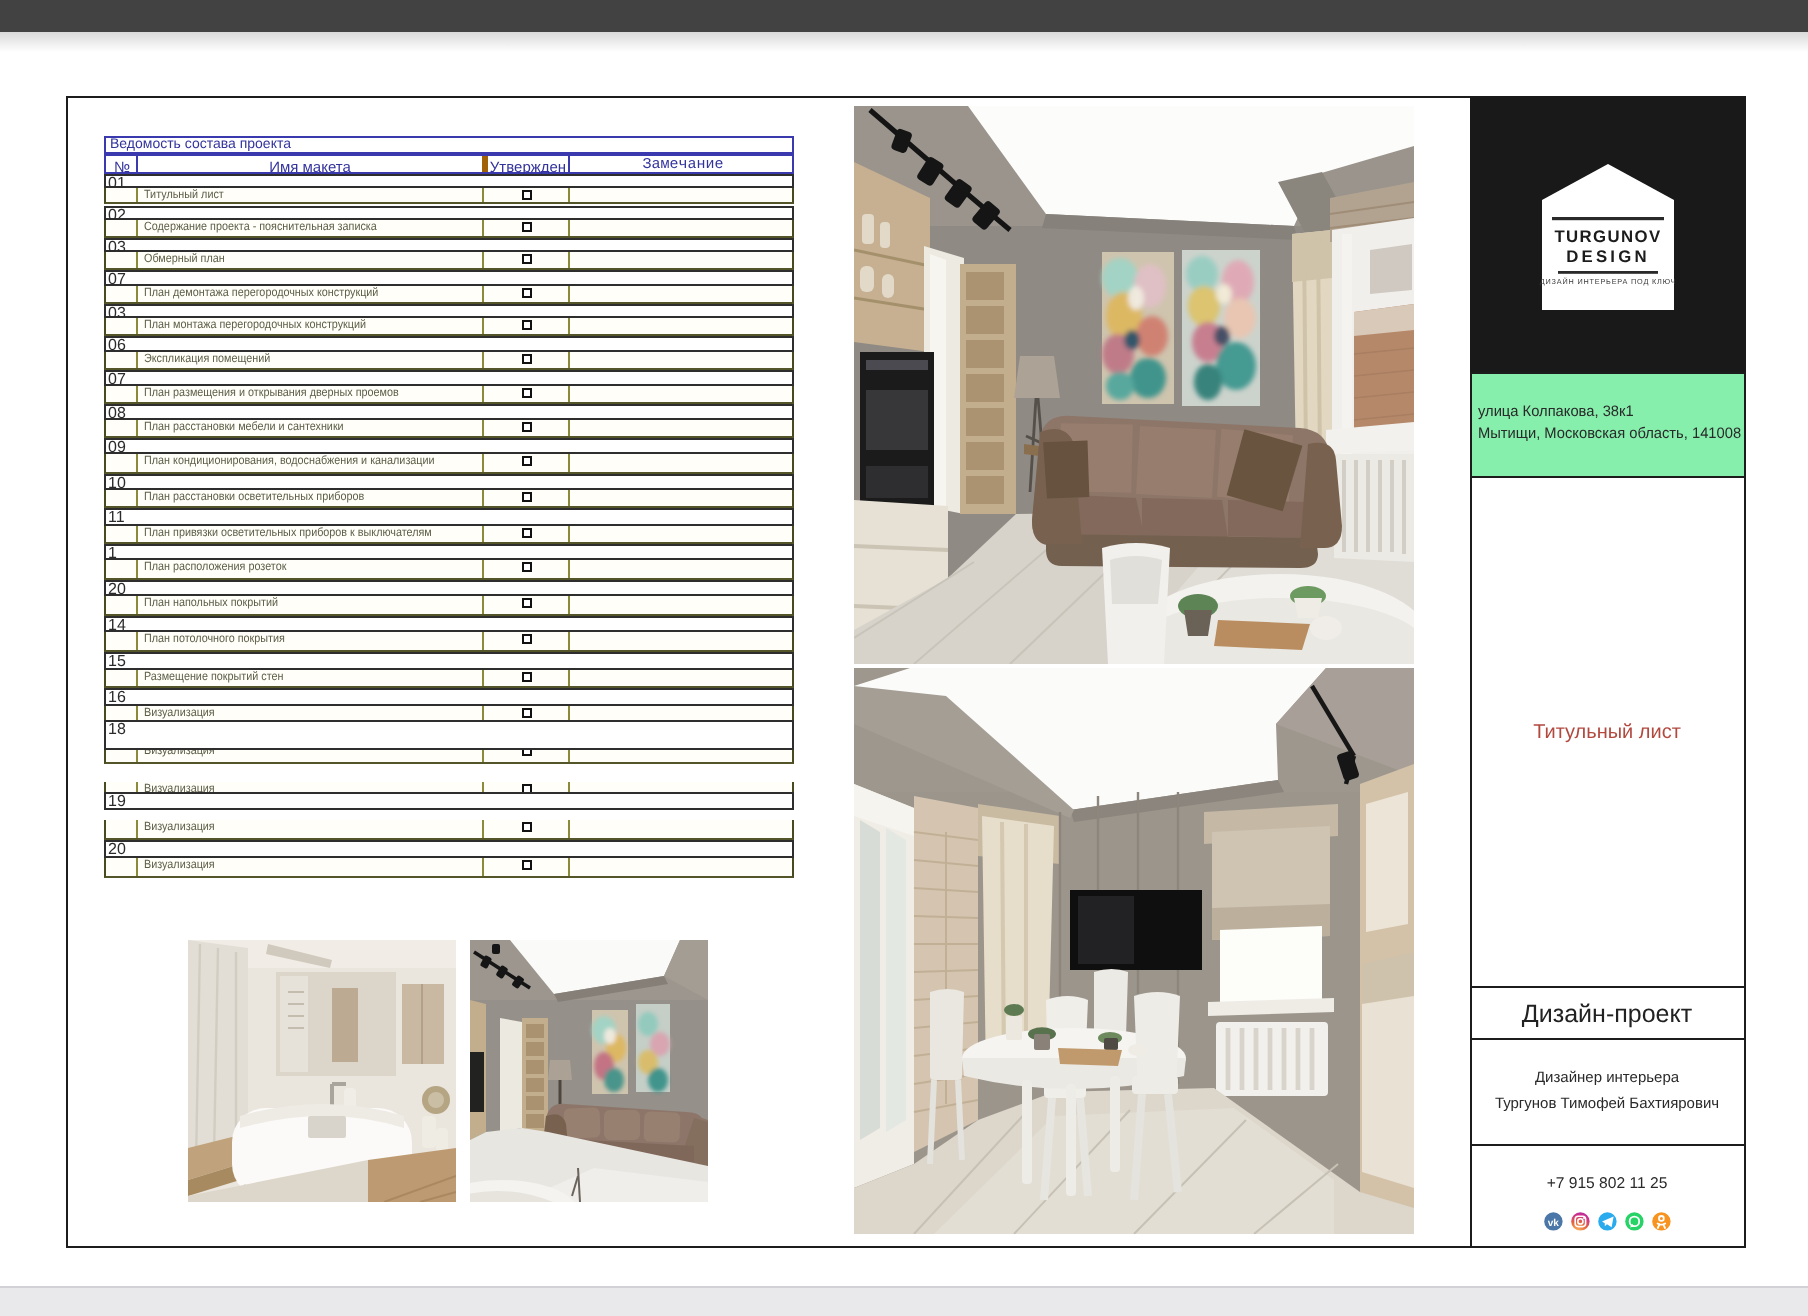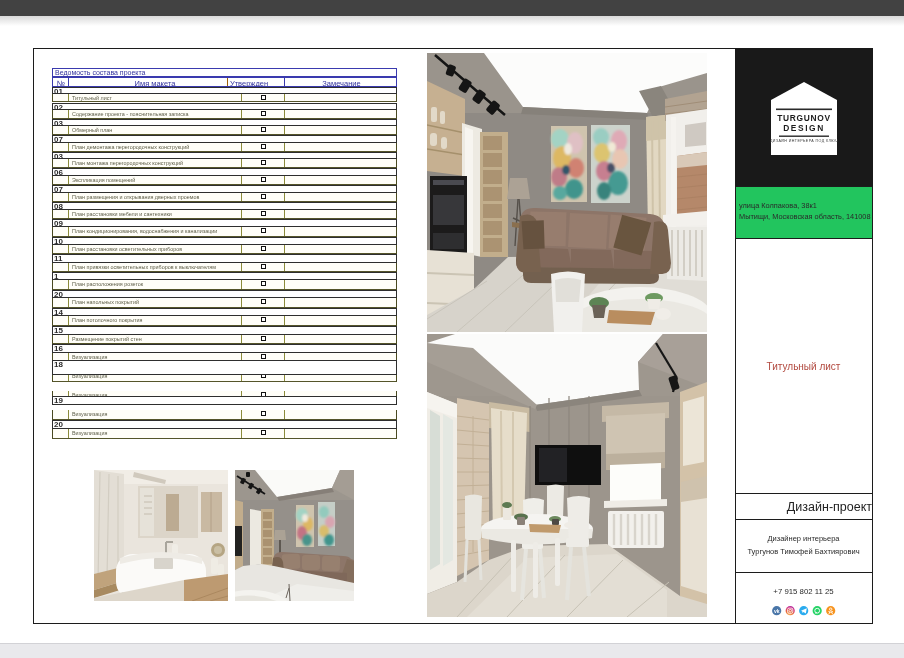--- a/index.html
+++ b/index.html
@@ -1,21 +1,21 @@
 <!DOCTYPE html>
 <html lang="ru"><head>
 <meta charset="utf-8">
 <title>Титульный лист</title>
 <style>
   * { margin:0; padding:0; box-sizing:border-box; }
   html,body { width:904px; height:658px; background:#fff; font-family:"Liberation Sans", sans-serif; overflow:hidden; }
   .abs { position:absolute; }
   
   .trnum { position:absolute; left:52px; width:345px; border:1px solid #2e2e2e; background:#fff; box-sizing:border-box; }
-  .numtxt { position:absolute; left:1px; top:-1px; font-size:8px; font-weight:bold; color:#2b2b2b; letter-spacing:0px; line-height:9px; }
+  .numtxt { position:absolute; left:1px; top:-1px; font-size:8px; font-weight:normal; color:#2b2b2b; letter-spacing:0px; line-height:9px; }
   .trname { position:absolute; left:52px; width:345px; border-left:1px solid #4a4a20; border-right:1px solid #4a4a20; border-bottom:1px solid #55552a; background:#fffef8; box-sizing:border-box; }
   .ncell { position:absolute; left:15px; width:173px; height:100%; border-left:1px solid #8b8b3a; }
   .nametxt { position:absolute; left:3px; top:1px; font-size:6px; color:#5e5e48; white-space:nowrap; transform:scaleX(0.9); transform-origin:left; }
   .ucell { position:absolute; left:188px; width:43px; height:100%; border-left:1px solid #8b8b3a; }
   .cb { position:absolute; left:19px; top:1px; width:5px; height:5px; border:1.4px solid #111; background:#fff; }
   .zcell { position:absolute; left:231px; width:114px; height:100%; border-left:1px solid #8b8b3a; }
 </style>
 </head>
 <body>
 
@@ -31,25 +31,25 @@
 
 <div class="abs" style="left:52px;top:68px;width:345px;height:9px;border:1px solid #3a3aae;background:#fff;">
   <span style="position:absolute;left:2px;top:0px;font-size:7px;color:#33339e;white-space:nowrap;">Ведомость состава проекта</span>
 </div>
 
 <div class="abs" style="left:52px;top:77px;width:345px;height:9.5px;border:1px solid #3a3aae;background:#fff;">
   <span style="position:absolute;left:4px;top:1px;font-size:7.5px;color:#33339e;">№</span>
   <div style="position:absolute;left:15px;top:0;width:173px;height:100%;border-left:1px solid #3a3aae;">
         <span style="position:absolute;left:50%;transform:translateX(-50%);top:1px;font-size:7.5px;color:#33339e;">Имя макета</span>
       </div>
-  <div style="position:absolute;left:174px;top:0;width:43px;height:100%;border-left:1px solid #a16207;padding-left:12px;">
+  <div style="position:absolute;left:188px;top:0;width:43px;height:100%;border-left:3px solid #a16207;padding-left:12px;">
         <span style="position:absolute;left:50%;transform:translateX(-50%);top:1px;font-size:7.5px;color:#33339e;">Утвержден</span>
       </div>
   <div style="position:absolute;left:231px;top:0;width:114px;height:100%;border-left:1px solid #3a3aae;">
-        <span style="position:absolute;left:50%;transform:translateX(-50%);top:1px;font-size:7.5px;color:#33339e;">Замечание</span>
+        <span style="position:absolute;left:50%;transform:translateX(-50%);top:1px;font-size:7.5px;color:#33339e;font-family:Liberation Mono, monospace;">Замечание</span>
       </div>
 </div>
 
 <div class="trnum" style="top:86.50px;height:7.52px">
       <span class="numtxt">01</span>
     </div>
 
 <div class="trname" style="top:94.02px;height:8.48px">
       <div class="ncell">
         <span class="nametxt">Титульный лист</span>
@@ -871,30 +871,30 @@
   <polygon points="69,34 102,52 102,107 36,107 36,52" fill="#ffffff"></polygon>
   <rect x="41" y="60.5" width="56" height="1.6" fill="#2a2a2a"></rect>
   <text x="69" y="73" text-anchor="middle" font-family="Liberation Sans, sans-serif" font-size="8.4" font-weight="bold" fill="#1c1c1c" letter-spacing="0.7">TURGUNOV</text>
   <text x="69" y="83" text-anchor="middle" font-family="Liberation Sans, sans-serif" font-size="8.4" font-weight="bold" fill="#1c1c1c" letter-spacing="1.6">DESIGN</text>
   <rect x="44" y="87.5" width="50" height="1.4" fill="#2a2a2a"></rect>
   <g transform="translate(69,94) scale(0.52)">
       <text x="0" y="0" text-anchor="middle" font-family="Liberation Sans, sans-serif" font-size="7" fill="#3a3a3a" letter-spacing="0.8">ДИЗАЙН ИНТЕРЬЕРА ПОД КЛЮЧ</text>
     </g>
 </svg>
 
-<div class="abs" style="left:734.5px;top:186px;width:138px;height:52.5px;border:1.2px solid #1c1c1c;background:#22c55e;">
+<div class="abs" style="left:734.5px;top:186px;width:138px;height:52.5px;border:1.2px solid #1c1c1c;background:#86efac;">
 
   <div style="position:absolute;left:3px;top:13px;font-size:7.6px;line-height:11px;color:#2a2a2a;white-space:nowrap;transform:scaleX(0.97);transform-origin:left;">улица Колпакова, 38к1<br>Мытищи, Московская область, 141008</div>
 </div>
 
 <div class="abs" style="left:735px;top:361px;width:137px;text-align:center;font-size:10px;color:#b2493f;">Титульный лист</div>
 
 <div class="abs" style="left:734.5px;top:493px;width:138px;height:130.5px;border:1.2px solid #1c1c1c;background:#fff;"></div>
 
-<div class="abs" style="left:735px;top:500px;width:137px;text-align:right;font-size:12.5px;color:#222;">Дизайн-проект</div>
+<div class="abs" style="left:735px;top:500px;width:137px;text-align:center;font-size:12.5px;color:#222;">Дизайн-проект</div>
 
 <div class="abs" style="left:735px;top:518.5px;width:137px;height:1.2px;background:#1c1c1c;"></div>
 
 <div class="abs" style="left:735px;top:533px;width:137px;text-align:center;font-size:7.5px;line-height:12.5px;color:#2a2a2a;">Дизайнер интерьера<br>Тургунов Тимофей Бахтиярович</div>
 
 <div class="abs" style="left:735px;top:571.5px;width:137px;height:1.2px;background:#1c1c1c;"></div>
 
 <div class="abs" style="left:735px;top:587px;width:137px;text-align:center;font-size:7.8px;color:#2a2a2a;">+7 915 802 11 25</div>
 
 <svg class="abs" style="left:772px;top:605.5px;" width="64" height="10" viewBox="0 0 64 10">

